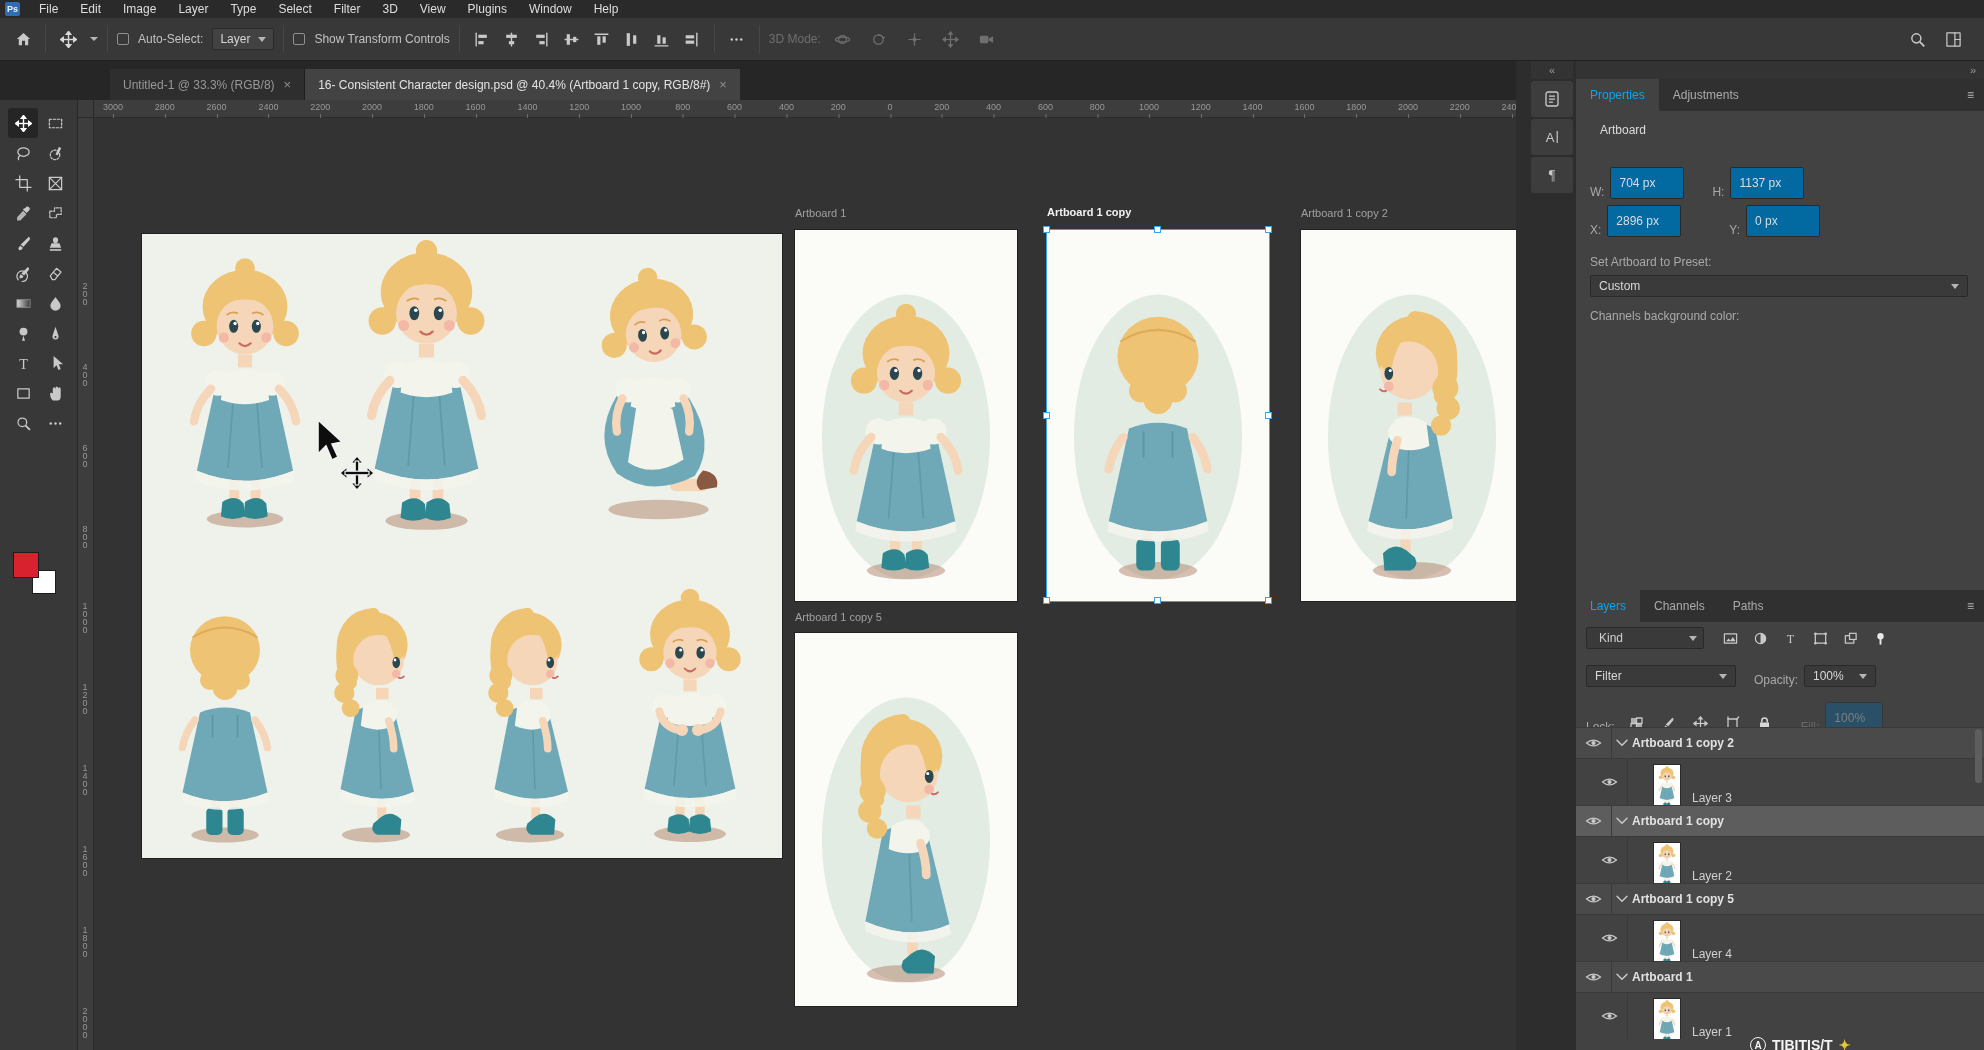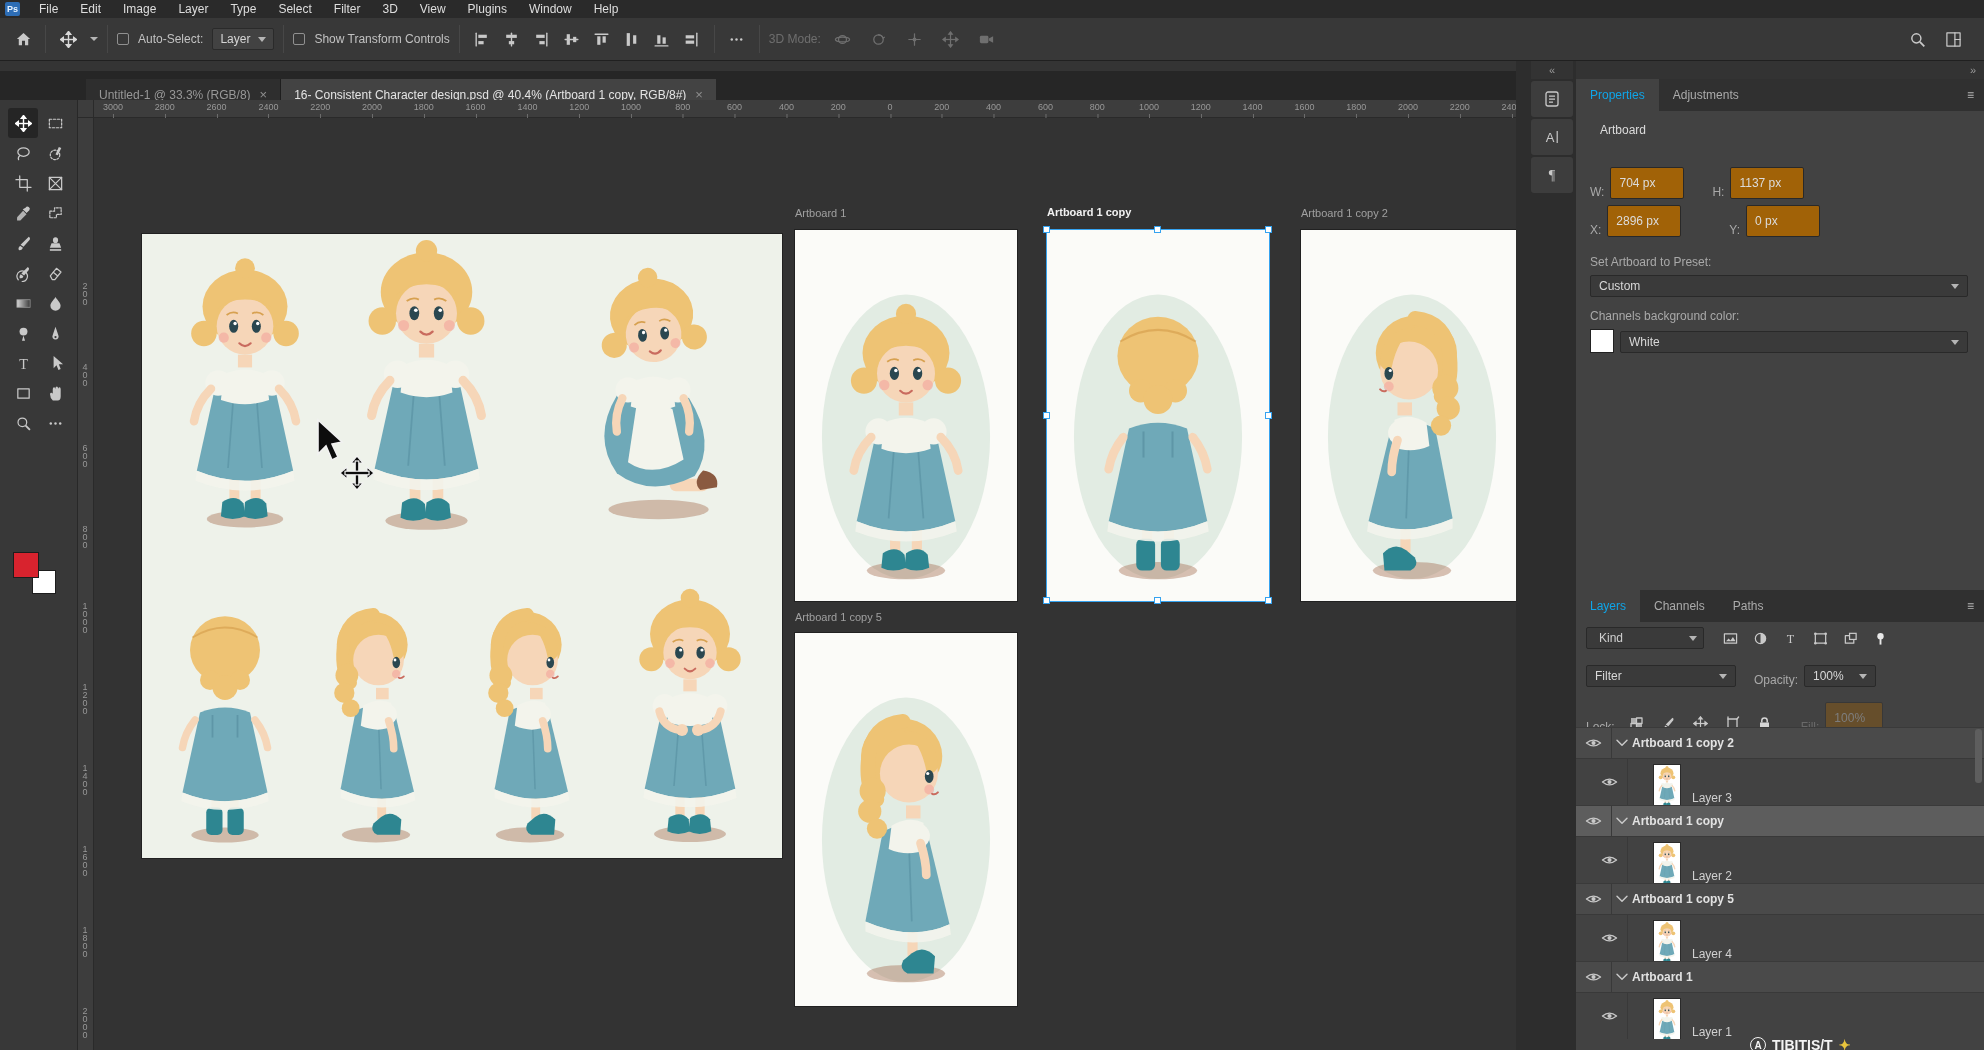--- a/index.html
+++ b/index.html
@@ -18,21 +18,21 @@
   .ob-icon{width:26px;height:26px;display:flex;align-items:center;justify-content:center;border-radius:3px}
   .ob-icon svg{width:17px;height:17px}
   .cb{width:12px;height:12px;border:1px solid #909090;border-radius:2px;background:transparent;flex:none}
   .ob-label{color:#c2c2c2;white-space:nowrap}
   .dd{background:#424242;border:1px solid #2a2a2a;border-radius:2px;height:22px;display:flex;align-items:center;gap:8px;padding:0 7px;color:#d5d5d5}
   .chev{width:0;height:0;border-left:4px solid transparent;border-right:4px solid transparent;border-top:5px solid #b5b5b5}
   .dim{opacity:.38}
   #ob-right{margin-left:auto;display:flex;gap:10px;align-items:center;padding-right:8px}
 
   
-  #tabbar{position:absolute;left:0;top:71px;width:1533px;height:39px;background:#262626;display:flex;align-items:flex-end;padding-left:86px}
+  #tabbar{position:absolute;left:0;top:61px;width:1533px;height:39px;background:#262626;display:flex;align-items:flex-end;padding-left:110px}
   .doc-tab{height:31px;display:flex;align-items:center;gap:9px;padding:0 13px;font-size:12px;white-space:nowrap}
   .doc-tab.inactive{background:#2e2e2e;color:#989898;border-right:1px solid #1e1e1e}
   .doc-tab.active{background:#434343;color:#e4e4e4}
   .tab-close{color:#8f8f8f;font-size:13px}
 
   
   #toolbar{position:absolute;left:0;top:100px;width:78px;bottom:0;background:#383838;border-right:1px solid #282828}
   #tools{position:absolute;left:8px;top:8px;display:grid;grid-template-columns:30px 30px;grid-auto-rows:30px;column-gap:2px}
   .tool{display:flex;align-items:center;justify-content:center;border-radius:3px;position:relative}
   .tool svg{width:17px;height:17px}
@@ -63,21 +63,21 @@
   #dock-strip{position:absolute;left:15px;top:0;width:42px;bottom:0}
   .strip-head{height:18px;display:flex;align-items:center;justify-content:center;color:#9a9a9a;font-size:11px;background:#333}
   .strip-cell{height:36px;margin-top:2px;background:#3d3d3d;display:flex;align-items:center;justify-content:center;border-radius:3px}
   .strip-cell svg{width:18px;height:18px}
   #dock-main{position:absolute;left:60px;top:0;right:0;bottom:0;background:#424242}
   .dock-head{position:absolute;left:0;top:0;right:0;height:18px;background:#333;display:flex;align-items:center;justify-content:flex-end;padding-right:8px;color:#9a9a9a;font-size:11px}
   .ptabs{position:absolute;left:0;right:0;height:32px;background:#303030;display:flex;align-items:stretch}
   .ptab{padding:0 14px;display:flex;align-items:center;color:#ababab;font-size:12px}
   .ptab.active{background:#424242;color:#0ea5e9}
   .ptab-menu{margin-left:auto;align-self:center;padding-right:10px;color:#b5b5b5}
-  .fld{background:#a16207;border:1px solid #292929;border-radius:2px;height:22px;display:flex;align-items:center;padding:15px 8px;color:#dcdcdc}
+  .fld{background:#0369a1;border:1px solid #292929;border-radius:2px;height:22px;display:flex;align-items:center;padding:15px 8px;color:#dcdcdc}
   .plabel{color:#a9a9a9}
   .pselect{background:#3a3a3a;border:1px solid #292929;border-radius:2px;height:22px;display:flex;align-items:center;padding:0 8px;color:#d8d8d8;justify-content:space-between}
   .prow{position:absolute;display:flex;align-items:flex-end;gap:6px}
   .srch{background:#3a3a3a;border:1px solid #292929;border-radius:2px;height:22px;display:flex;align-items:center;gap:6px;padding:0 6px;color:#cfcfcf;width:118px}
   .fico{width:24px;height:22px;display:flex;align-items:center;justify-content:center}
   .fico svg{width:15px;height:15px}
   #layer-list{position:absolute;left:0;right:0;bottom:0;overflow:hidden}
   .lgroup{position:absolute;left:0;right:0;height:32px;background:#4a4a4a;border-top:1px solid #3a3a3a;border-bottom:1px solid #393939;display:flex;align-items:center}
   .lgroup.selected{background:#5d5d5d}
   .llayer{position:absolute;left:16px;right:0;height:46px;display:flex;align-items:flex-end}
@@ -920,27 +920,20 @@
       <span class="plabel">Set Artboard to Preset:</span>
     </div>
     <div class="pselect" style="position:absolute;left:14px;top:214px;right:16px">
       <span>Custom</span>
       <div class="chev"></div>
     </div>
 
     <div class="prow" style="left:14px;top:248px">
       <span class="plabel">Channels background color:</span>
     </div>
-    <div class="prow" style="left:14px;top:268px;right:16px">
-      <div style="width:24px;height:24px;background:#fff;border:1px solid #222"></div>
-      <div class="pselect" style="flex:1">
-        <span>White</span>
-        <div class="chev"></div>
-      </div>
-    </div>
 
     <div class="ptabs" style="top:529px">
       <div class="ptab active">Layers</div>
       <div class="ptab">Channels</div>
       <div class="ptab">Paths</div>
       <div class="ptab-menu">≡</div>
     </div>
 
     <div class="prow" style="left:10px;top:566px;right:10px">
       <div class="srch">

